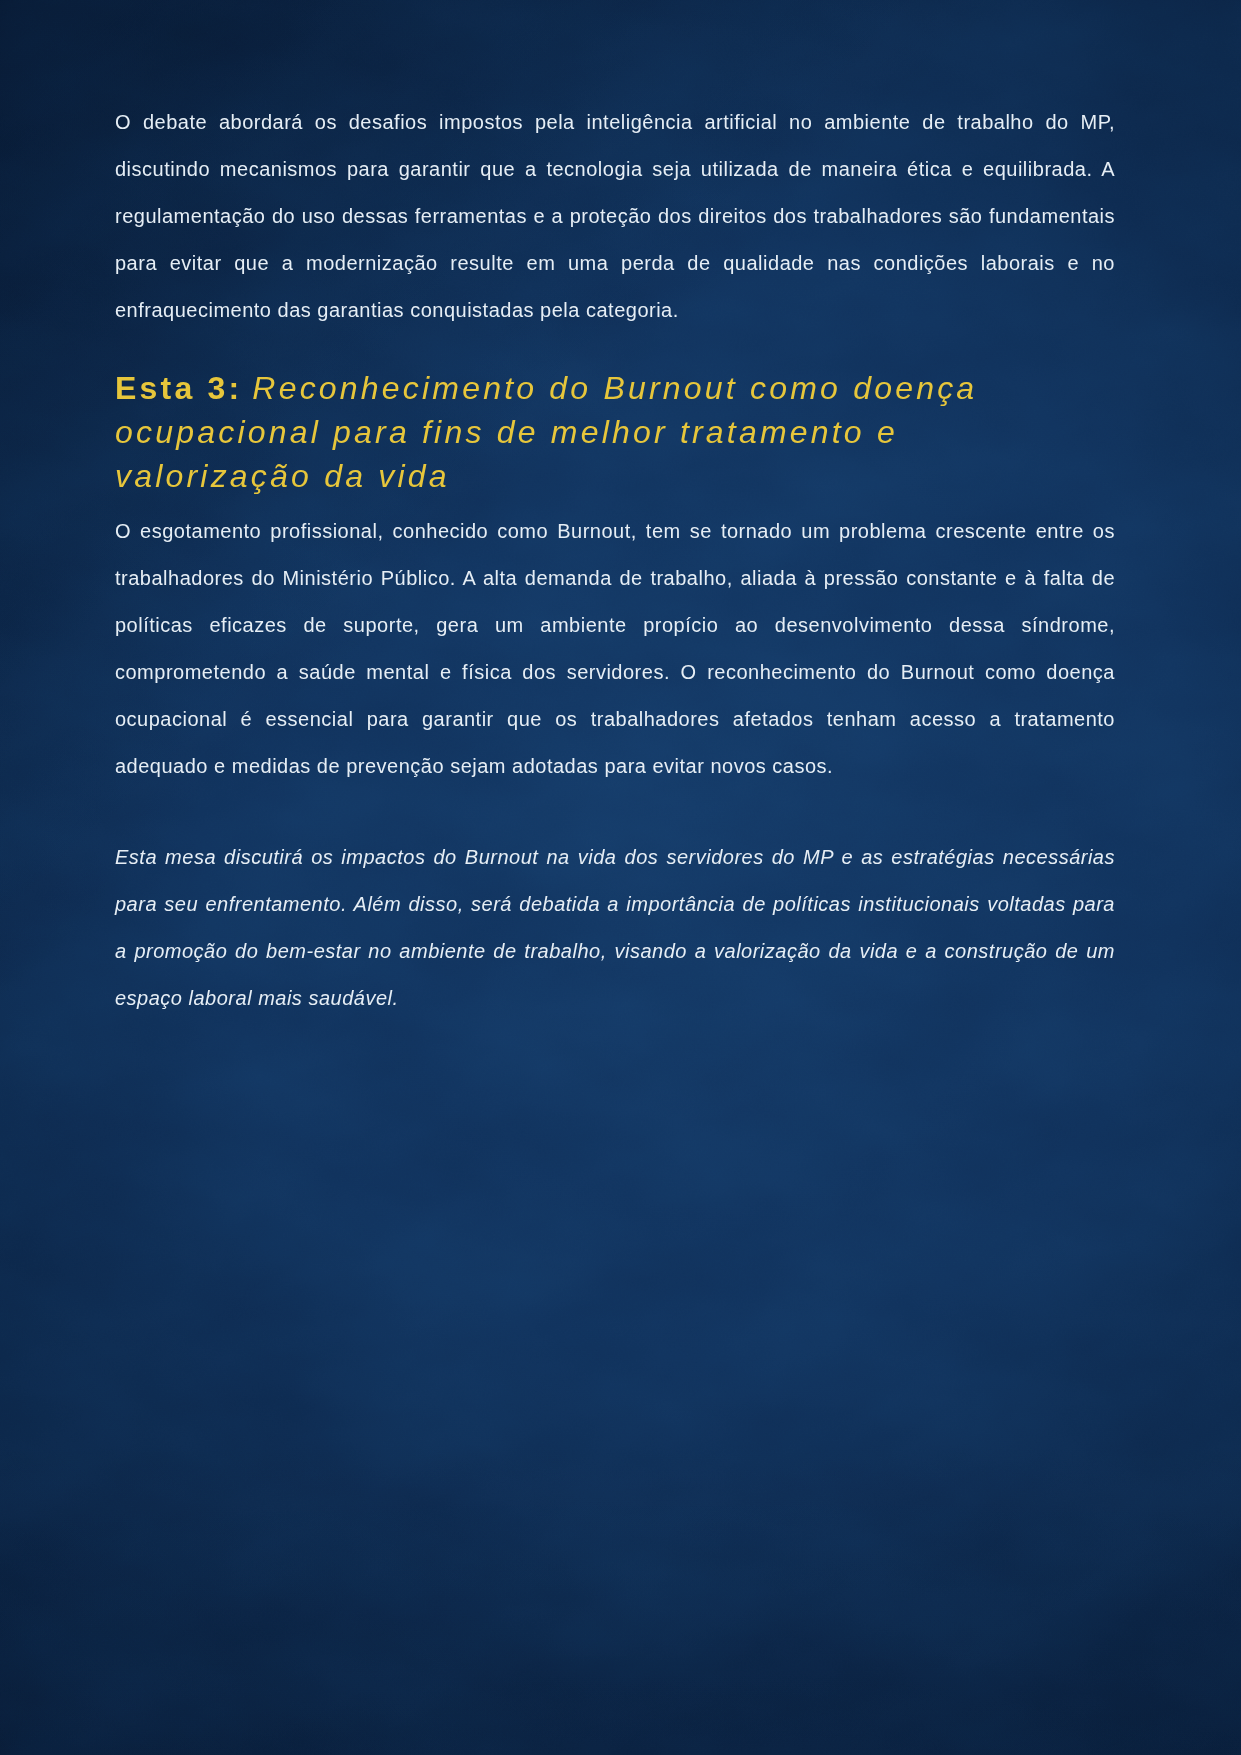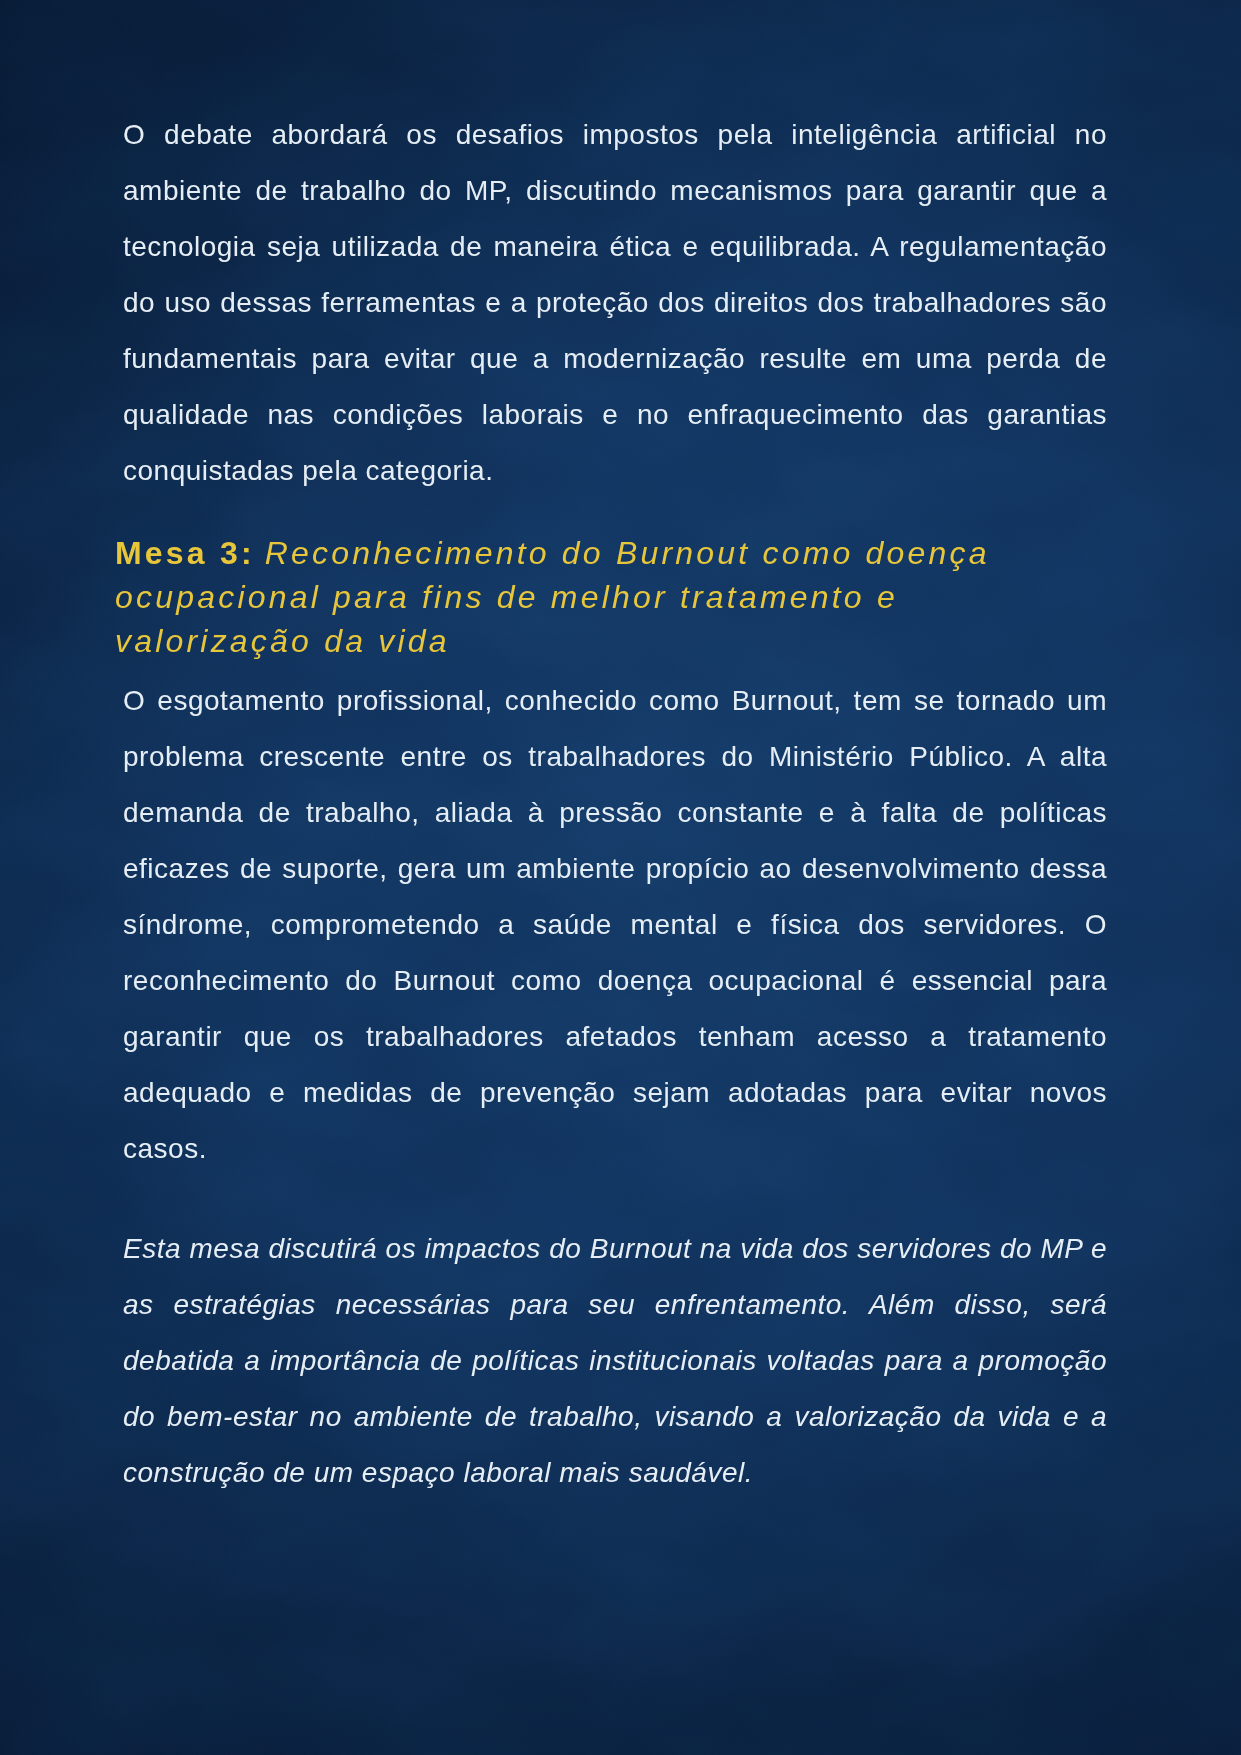--- a/index.html
+++ b/index.html
@@ -27,23 +27,23 @@
     opacity: 0.85;
     pointer-events: none;
   }
   .content {
     position: absolute;
     left: 115px;
     top: 99px;
     width: 1000px;
   }
   .body-text {
-    margin: 8px;
-    font-size: 28px;
-    line-height: 56px;
+    margin: 0;
+    font-size: 20px;
+    line-height: 47px;
     letter-spacing: 0.5px;
     color: #e6eef5;
     text-align: justify;
     text-justify: inter-word;
   }
   .heading {
     margin: 32px 0 10px 0;
     max-width: 945px;
     font-size: 32px;
     line-height: 44px;
@@ -83,21 +83,21 @@
     </defs>
     <rect width="100%" height="100%" filter="url(#cloud)" opacity="0.5"></rect>
     <rect width="100%" height="100%" filter="url(#grain)" opacity="0.18"></rect>
   </svg>
 
   <main class="content">
 
     <p class="body-text">O debate abordará os desafios impostos pela inteligência artificial no ambiente de trabalho do MP, discutindo mecanismos para garantir que a tecnologia seja utilizada de maneira ética e equilibrada. A regulamentação do uso dessas ferramentas e a proteção dos direitos dos trabalhadores são fundamentais para evitar que a modernização resulte em uma perda de qualidade nas condições laborais e no enfraquecimento das garantias conquistadas pela categoria.</p>
 
     <h2 class="heading">
-      <span class="heading-label">Mesa 3:</span><em class="heading-title">Reconhecimento do Burnout como doença ocupacional para fins de melhor tratamento e valorização da vida</em>
+      <span class="heading-label">Esta 3:</span><em class="heading-title">Reconhecimento do Burnout como doença ocupacional para fins de melhor tratamento e valorização da vida</em>
     </h2>
 
     <p class="body-text">O esgotamento profissional, conhecido como Burnout, tem se tornado um problema crescente entre os trabalhadores do Ministério Público. A alta demanda de trabalho, aliada à pressão constante e à falta de políticas eficazes de suporte, gera um ambiente propício ao desenvolvimento dessa síndrome, comprometendo a saúde mental e física dos servidores. O reconhecimento do Burnout como doença ocupacional é essencial para garantir que os trabalhadores afetados tenham acesso a tratamento adequado e medidas de prevenção sejam adotadas para evitar novos casos.</p>
 
     <p class="body-text para-discussion">Esta mesa discutirá os impactos do Burnout na vida dos servidores do MP e as estratégias necessárias para seu enfrentamento. Além disso, será debatida a importância de políticas institucionais voltadas para a promoção do bem-estar no ambiente de trabalho, visando a valorização da vida e a construção de um espaço laboral mais saudável.</p>
 
   </main>
 </div>
 
 </body></html>

